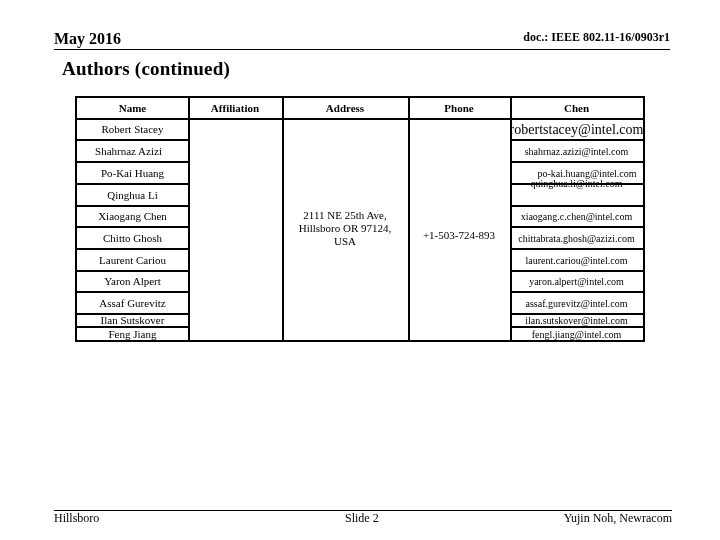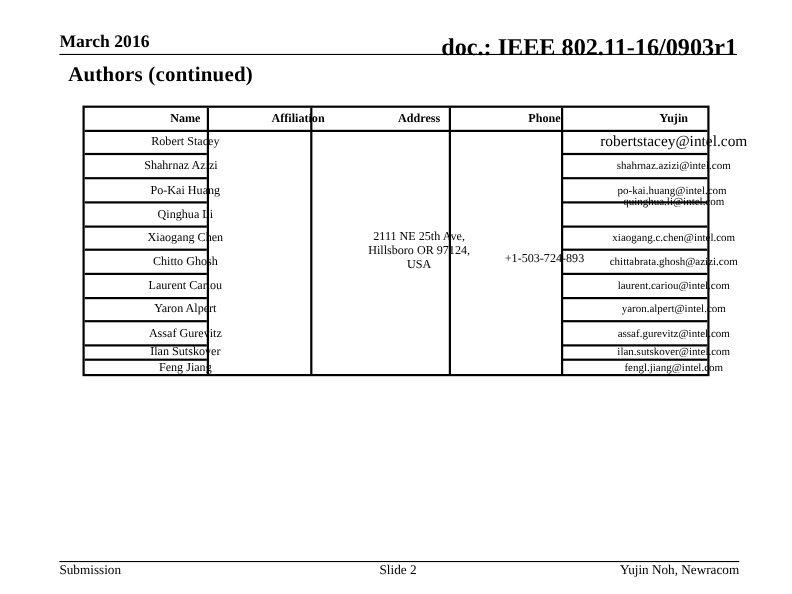--- a/index.html
+++ b/index.html
@@ -1,34 +1,34 @@
 <!DOCTYPE html>
 <html><head>
 <meta charset="utf-8">
 <style>
   html, body { margin:0; padding:0; }
   body { width:720px; height:540px; background:#ffffff; position:relative; overflow:hidden;
          font-family:"Liberation Serif", "DejaVu Serif", serif; color:#000; }
   .hdr-left { position:absolute; left:54px; top:30px; font-weight:bold; font-size:16px; }
-  .hdr-right { position:absolute; right:50px; top:30px; font-weight:bold; font-size:22px; }
+  .hdr-right { position:absolute; right:50px; top:30px; font-weight:bold; font-size:12px; }
   .hdr-rule { position:absolute; left:54px; top:49px; width:616px; height:0; border-top:1.5px solid #000; }
   .title { position:absolute; left:62px; top:58px; font-weight:bold; font-size:19px; letter-spacing:0.2px; }
   .tbl { position:absolute; left:75px; top:96px; width:570px; height:246px; border:2px solid #000; box-sizing:border-box; }
   .vline { position:absolute; top:0; bottom:0; border-left:2px solid #000; }
   .hline { position:absolute; height:0; border-top:2px solid #000; }
   .cell { position:absolute; display:flex; align-items:center; justify-content:center; text-align:center;
-          font-size:11px; line-height:13px; white-space:nowrap;margin-left:36px; }
+          font-size:11px; line-height:13px; white-space:nowrap; }
   .th { font-weight:bold; font-size:11px; }
   .foot-rule { position:absolute; left:54px; top:510px; width:618px; border-top:1px solid #000; }
   .foot { position:absolute; top:511px; font-size:12px; }
 </style>
 </head>
 <body>
 
-<div class="hdr-left">March 2016</div>
+<div class="hdr-left">May 2016</div>
 <div class="hdr-right">doc.: IEEE 802.11-16/0903r1</div>
 <div class="hdr-rule"></div>
 
 <div class="title">Authors (continued)</div>
 
 <div class="tbl">
 
   <div class="vline" style="left:111px"></div>
   <div class="vline" style="left:205px"></div>
   <div class="vline" style="left:331px"></div>
@@ -55,21 +55,21 @@
   <div class="hline" style="left:433px; right:0; top:150px"></div>
   <div class="hline" style="left:433px; right:0; top:172px"></div>
   <div class="hline" style="left:433px; right:0; top:193px"></div>
   <div class="hline" style="left:433px; right:0; top:215px"></div>
   <div class="hline" style="left:433px; right:0; top:228px"></div>
 
   <div class="cell th" style="left:0; width:111px; top:0; height:20px">Name</div>
   <div class="cell th" style="left:111px; width:94px; top:0; height:20px">Affiliation</div>
   <div class="cell th" style="left:205px; width:126px; top:0; height:20px">Address</div>
   <div class="cell th" style="left:331px; width:102px; top:0; height:20px">Phone</div>
-  <div class="cell th" style="left:433px; width:133px; top:0; height:20px">Yujin</div>
+  <div class="cell th" style="left:433px; width:133px; top:0; height:20px">Chen</div>
 
   <div class="cell" style="left:0; width:111px; top:22px; height:19px">Robert Stacey</div>
   <div class="cell" style="left:0; width:103px; top:43px; height:20px">Shahrnaz Azizi</div>
   <div class="cell" style="left:0; width:111px; top:65px; height:20px">Po-Kai Huang</div>
   <div class="cell" style="left:0; width:111px; top:87px; height:20px">Qinghua Li</div>
   <div class="cell" style="left:0; width:111px; top:109px; height:19px">Xiaogang Chen</div>
   <div class="cell" style="left:0; width:111px; top:130px; height:20px">Chitto Ghosh</div>
   <div class="cell" style="left:0; width:111px; top:152px; height:20px">Laurent Cariou</div>
   <div class="cell" style="left:0; width:111px; top:174px; height:19px">Yaron Alpert</div>
   <div class="cell" style="left:0; width:111px; top:195px; height:20px">Assaf Gurevitz</div>
@@ -78,27 +78,27 @@
 
   <div class="cell" style="left:205px; width:126px; top:22px; height:220px; flex-direction:column; padding-bottom:4px; box-sizing:border-box">
     <span>2111 NE 25th Ave,</span>
     <span>Hillsboro OR 97124,</span>
     <span>USA</span>
   </div>
   <div class="cell" style="left:331px; width:102px; top:22px; height:220px; padding-top:10px; box-sizing:border-box">+1-503-724-893</div>
 
   <div class="cell" style="left:433px; width:133px; top:22px; height:19px; font-size:14px">robertstacey@intel.com</div>
   <div class="cell" style="left:433px; width:133px; top:43px; height:20px; font-size:10px">shahrnaz.azizi@intel.com</div>
-  <div class="cell" style="left:444px; width:108px; top:65px; height:20px; font-size:10px">po-kai.huang@intel.com</div>
+  <div class="cell" style="left:456px; width:108px; top:65px; height:20px; font-size:10px">po-kai.huang@intel.com</div>
   <div class="cell" style="left:433px; width:133px; top:75px; height:20px; font-size:10px">quinghua.li@intel.com</div>
   <div class="cell" style="left:433px; width:133px; top:109px; height:19px; font-size:10px">xiaogang.c.chen@intel.com</div>
   <div class="cell" style="left:433px; width:133px; top:130px; height:20px; font-size:10px">chittabrata.ghosh@azizi.com</div>
   <div class="cell" style="left:433px; width:133px; top:152px; height:20px; font-size:10px">laurent.cariou@intel.com</div>
   <div class="cell" style="left:433px; width:133px; top:195px; height:20px; font-size:10px">assaf.gurevitz@intel.com</div>
   <div class="cell" style="left:433px; width:133px; top:174px; height:19px; font-size:10px">yaron.alpert@intel.com</div>
   <div class="cell" style="left:433px; width:133px; top:216px; height:12px; font-size:10px">ilan.sutskover@intel.com</div>
   <div class="cell" style="left:433px; width:133px; top:230px; height:12px; font-size:10px">fengl.jiang@intel.com</div>
 </div>
 
 <div class="foot-rule"></div>
-<div class="foot" style="left:54px">Submission</div>
+<div class="foot" style="left:54px">Hillsboro</div>
 <div class="foot" style="left:345px">Slide 2</div>
 <div class="foot" style="right:48px">Yujin Noh, Newracom</div>
 
 </body></html>

